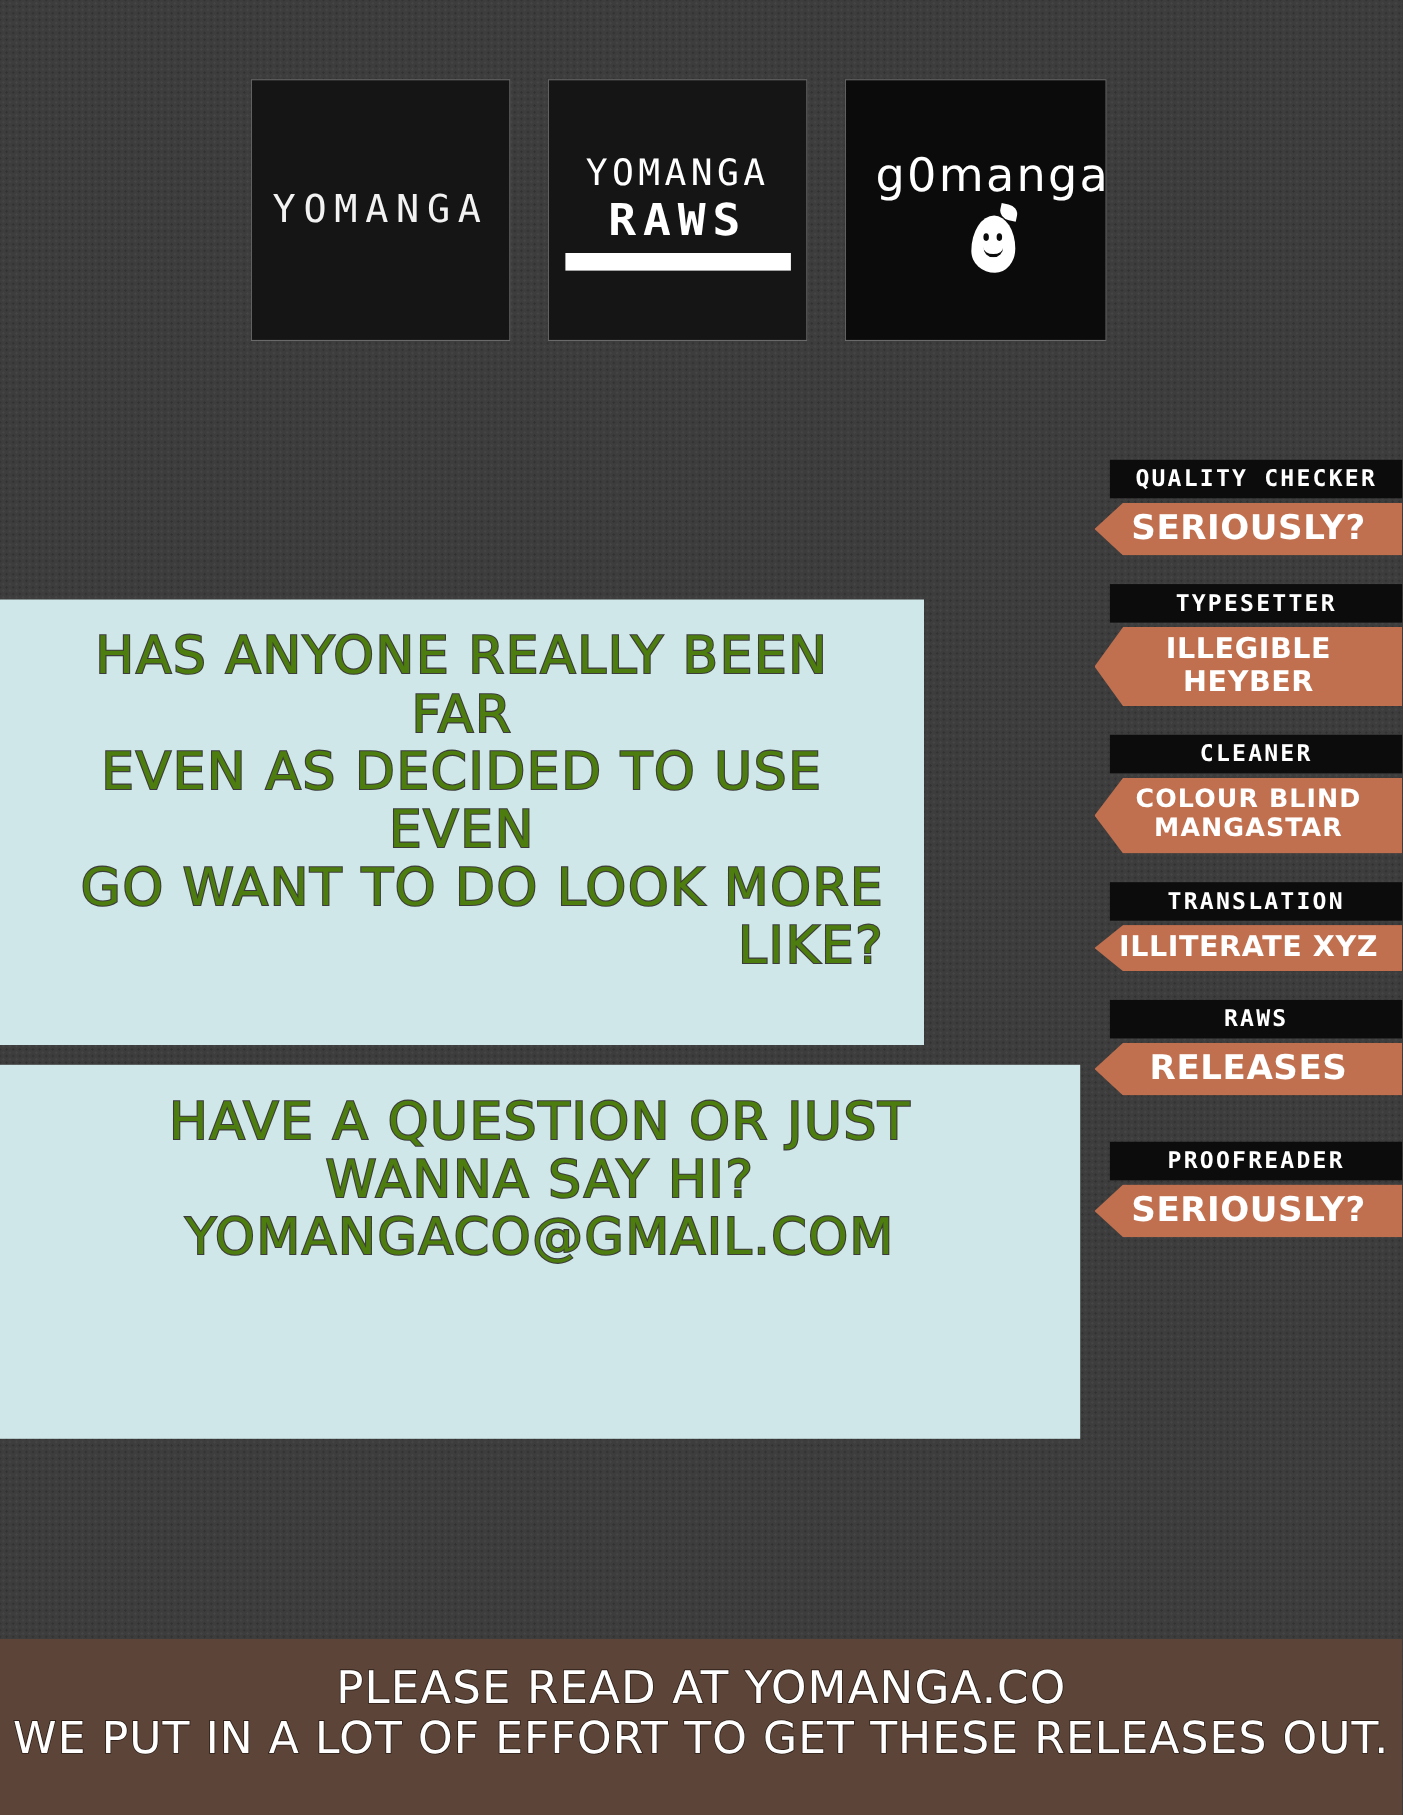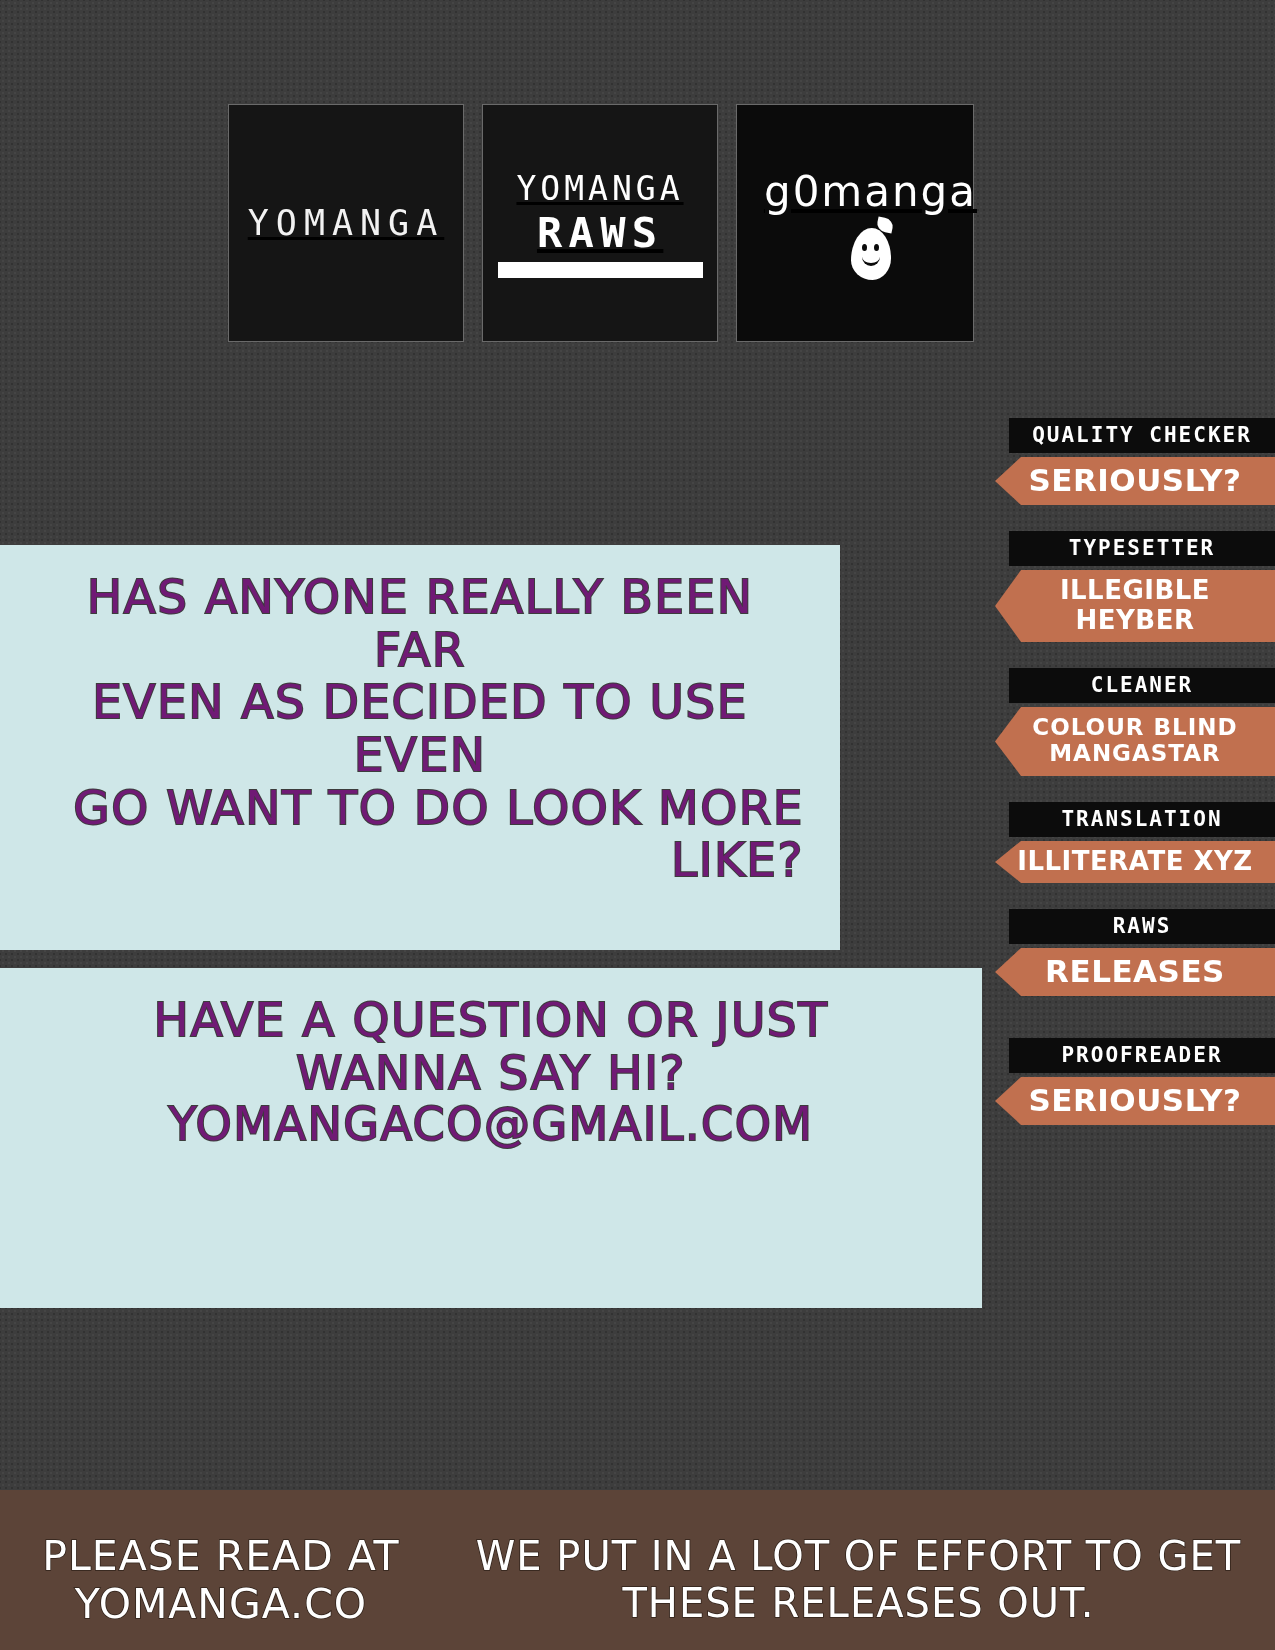--- a/index.html
+++ b/index.html
@@ -17,25 +17,24 @@
       radial-gradient(rgba(255,255,255,0.045) 1px, transparent 1.2px),
       radial-gradient(rgba(0,0,0,0.18) 1px, transparent 1.2px);
     background-size: 6px 6px, 6px 6px;
     background-position: 0 0, 3px 3px;
     font-family: "Liberation Sans", sans-serif;
   }
 
   
   .logo-strip {
     position: absolute;
-    top: 104px;
+    top: 72px;
     left: 228px;
     display: flex;
-    gap: 18px;
-    text-decoration: underline;
+    gap: 34px;
   }
   .logo-box {
     width: 236px;
     height: 238px;
     background: #151515;
     border: 1px solid #6a6a6a;
     display: flex;
     align-items: center;
     justify-content: center;
     flex-direction: column;
@@ -131,21 +130,21 @@
     position: absolute;
     left: 0;
     background: #cfe7e8;
     box-sizing: border-box;
     padding: 26px 36px;
   }
   .speech1 { top: 545px; width: 840px; height: 405px; }
   .speech2 { top: 968px; width: 982px; height: 340px; }
 
   .speech-line {
-    color: #701a75;
+    color: #4d7c0f;
     -webkit-text-stroke: 2px #3c3c3c;
     paint-order: stroke fill;
     font-family: "DejaVu Sans", sans-serif;
     font-size: 47px;
     letter-spacing: 1.5px;
     line-height: 1.12;
     text-transform: uppercase;
     margin: 0;
   }
   .speech1 .speech-line { text-align: right; }
@@ -196,20 +195,21 @@
 
   
   .footer {
     position: absolute;
     left: 0;
     bottom: 0;
     width: 1275px;
     height: 160px;
     background: #5c4438;
     display: flex;
+    flex-direction: column;
     align-items: center;
     justify-content: flex-start;
     padding-top: 20px;
     box-sizing: border-box;
   }
   .footer-line {
     color: #ffffff;
     -webkit-text-stroke: 1.5px #2e2018;
     paint-order: stroke fill;
     font-family: "DejaVu Sans", sans-serif;

